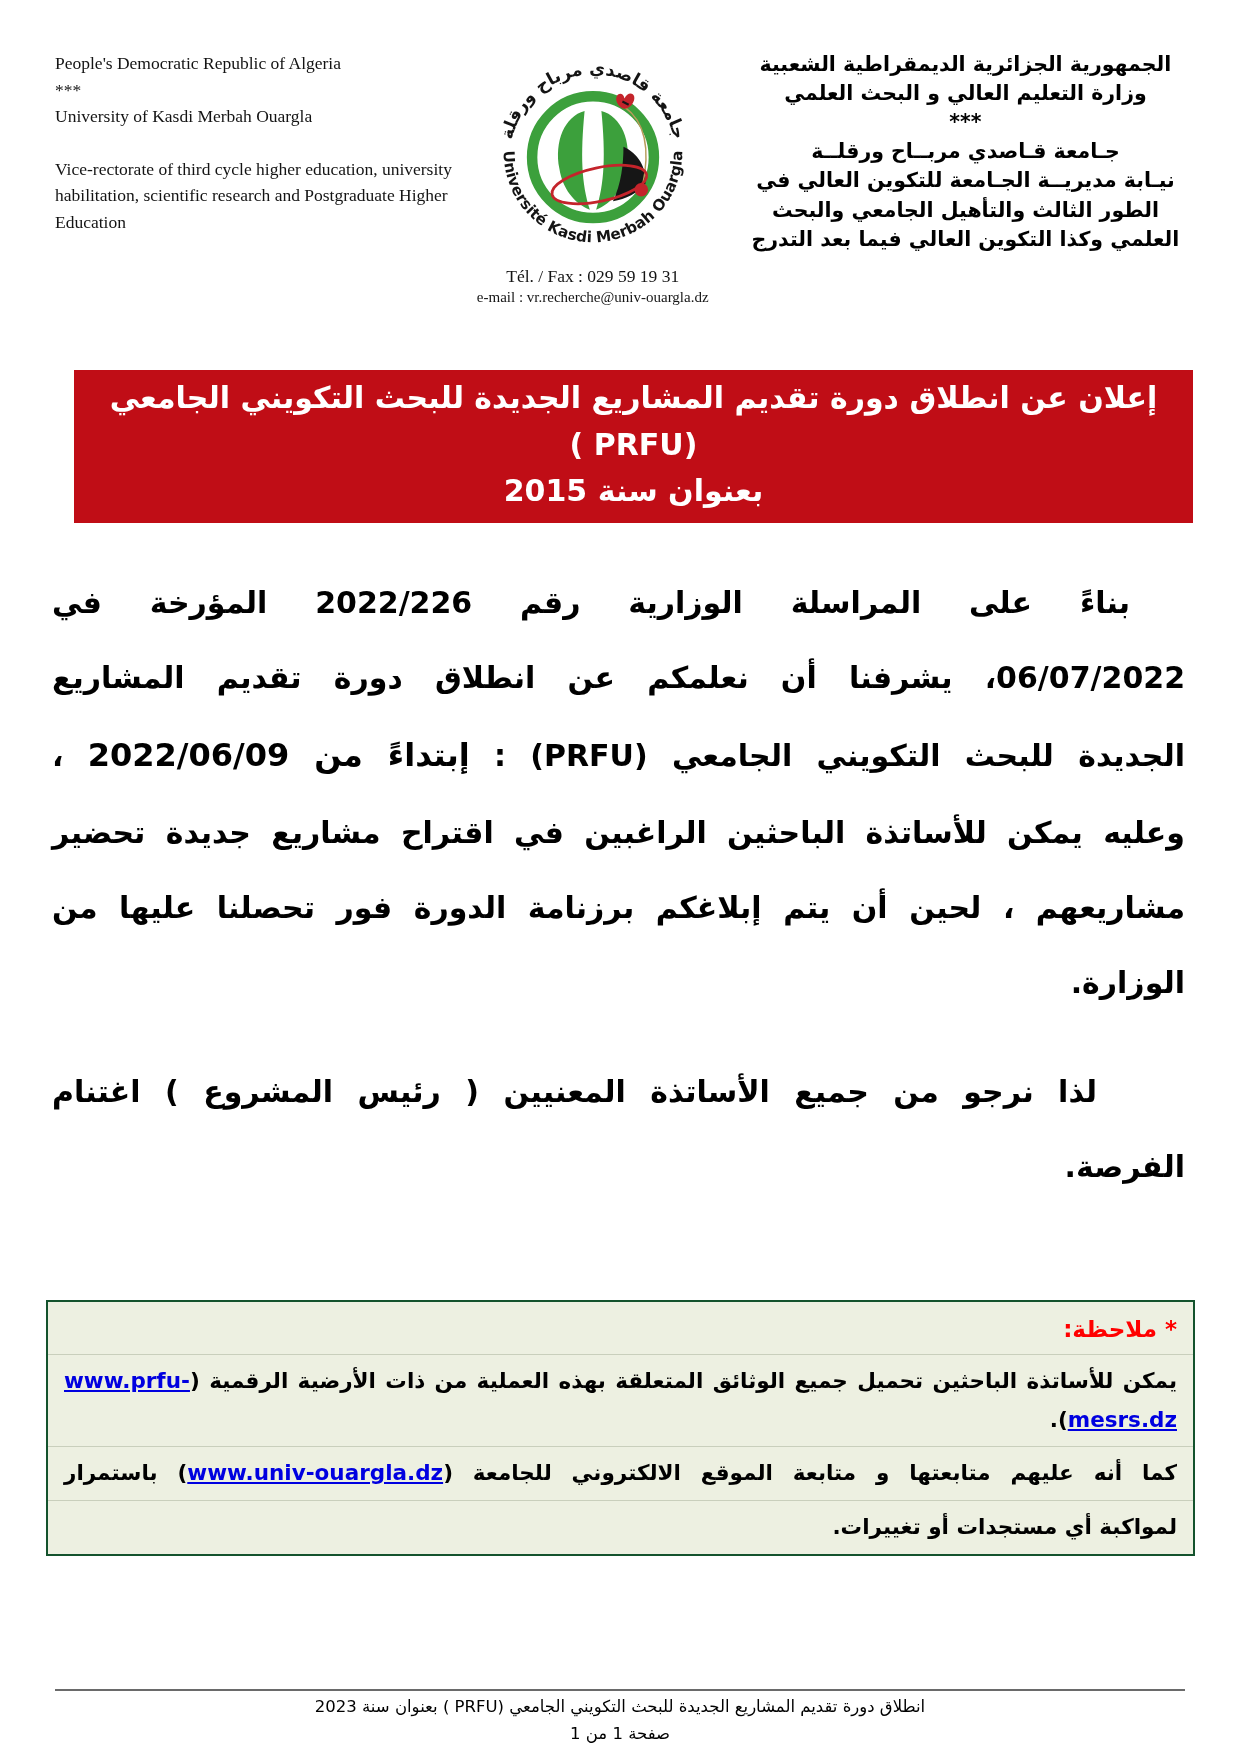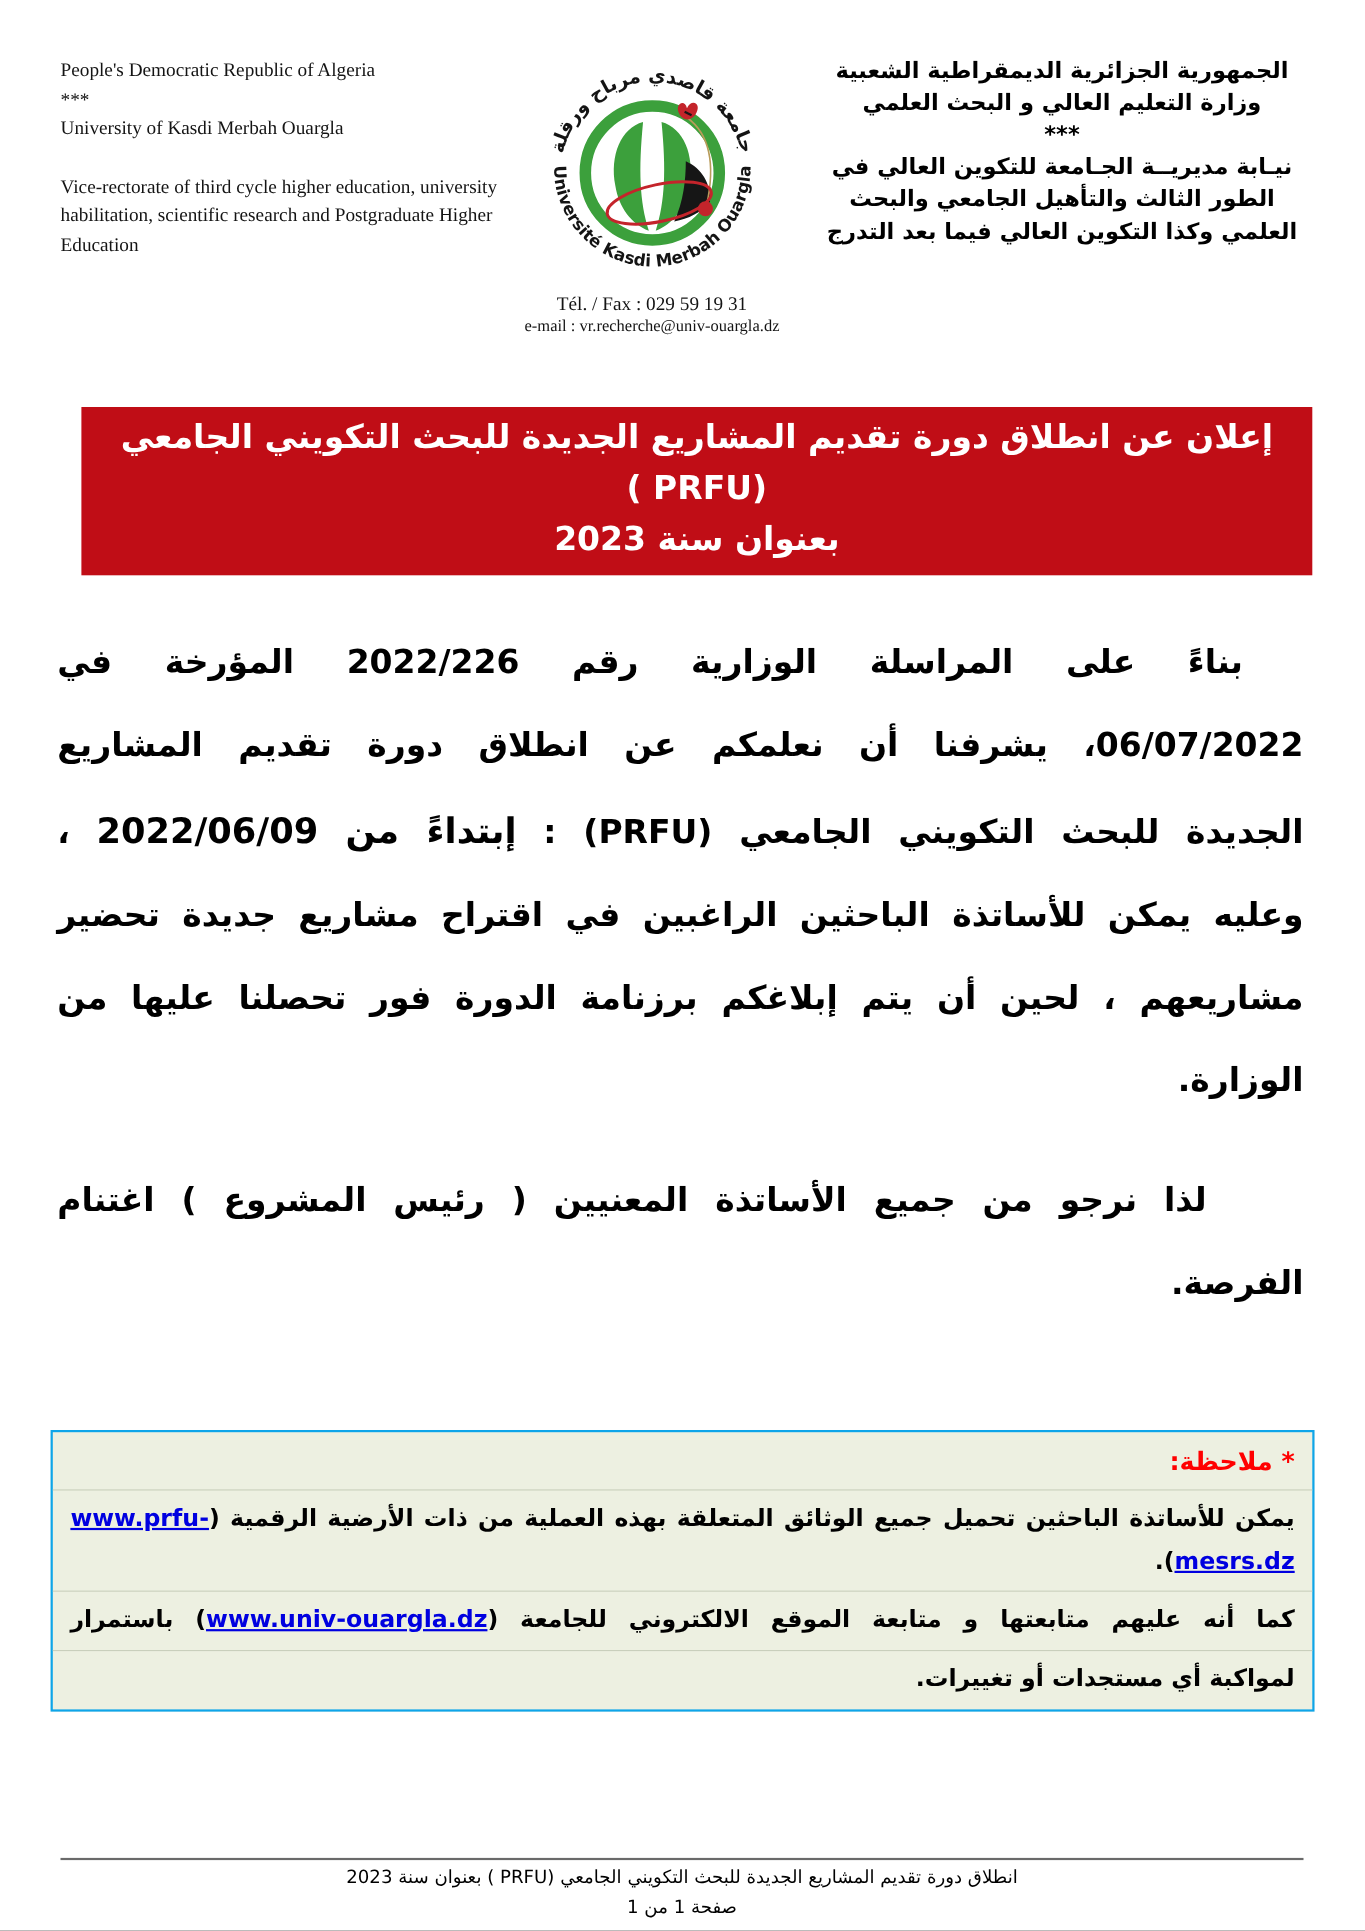--- a/index.html
+++ b/index.html
@@ -44,21 +44,21 @@
     font-weight:bold;font-size:30px;line-height:2.5;
     text-align:justify;word-spacing:9px;
   }
   .body-text p{margin:0;}
   .p1{text-indent:55px;}
   .p2{margin-top:34px !important;text-indent:88px;}
   .emph{font-size:32px;}
   
   .note-box{
     margin:96px 46px 0 46px;
-    border:2px solid #0ea5e9;background:#edf0e1;
+    border:2px solid #14532d;background:#edf0e1;
     direction:rtl;font-weight:bold;font-size:21.5px;line-height:1.8;
   }
   .note-row{padding:7px 16px;}
   .note-row + .note-row{border-top:1px solid #c9cfbc;}
   .note-heading{color:#ff0000;font-size:23px;padding-bottom:4px;}
   .note-p1{text-align:justify;}
   .note-p2{text-align:justify;text-align-last:justify;}
   .note-p3{text-align:right;}
   .note-link{color:#0000e0;text-decoration:underline;cursor:pointer;}
   
@@ -109,29 +109,30 @@
         </svg>
       </div>
       <div class="contact-tel">Tél. / Fax : 029 59 19 31</div>
       <div class="contact-email">e-mail : vr.recherche@univ-ouargla.dz</div>
     </div>
 
     <div class="header-right" dir="rtl">
       <div>الجمهورية الجزائرية الديمقراطية الشعبية</div>
       <div>وزارة التعليم العالي و البحث العلمي</div>
       <div>***</div>
+      <div>جـامعة قـاصدي مربــاح  ورقلــة</div>
       <div>نيـابة مديريــة الجـامعة للتكوين العالي في</div>
       <div>الطور الثالث  والتأهيل الجامعي والبحث</div>
       <div>العلمي وكذا التكوين العالي  فيما بعد التدرج</div>
     </div>
   </header>
 
   <div class="banner" dir="rtl">
     <div>إعلان عن انطلاق دورة تقديم المشاريع الجديدة للبحث التكويني الجامعي (PRFU )</div>
-    <div>بعنوان سنة 2023</div>
+    <div>بعنوان سنة 2015</div>
   </div>
 
   <main class="body-text" dir="rtl">
     <p class="p1"><span>بناءً على المراسلة الوزارية رقم 2022/226 المؤرخة في 06/07/2022، يشرفنا أن نعلمكم عن انطلاق دورة تقديم المشاريع الجديدة للبحث التكويني الجامعي (PRFU) :  </span><span class="emph">إبتداءً من 2022/06/09</span><span> ، وعليه يمكن للأساتذة الباحثين الراغبين في اقتراح مشاريع جديدة تحضير مشاريعهم ، لحين أن يتم إبلاغكم برزنامة الدورة فور تحصلنا عليها من الوزارة.</span></p>
     <p class="p2">لذا نرجو من جميع الأساتذة المعنيين ( رئيس المشروع ) اغتنام الفرصة.</p>
   </main>
 
   <section class="note-box" dir="rtl">
     <div class="note-row note-heading">* ملاحظة:</div>
     <div class="note-row note-p1"><span>يمكن للأساتذة الباحثين تحميل جميع الوثائق المتعلقة بهذه العملية من ذات الأرضية الرقمية (</span><a class="note-link">www.prfu-mesrs.dz</a><span>).</span></div>

